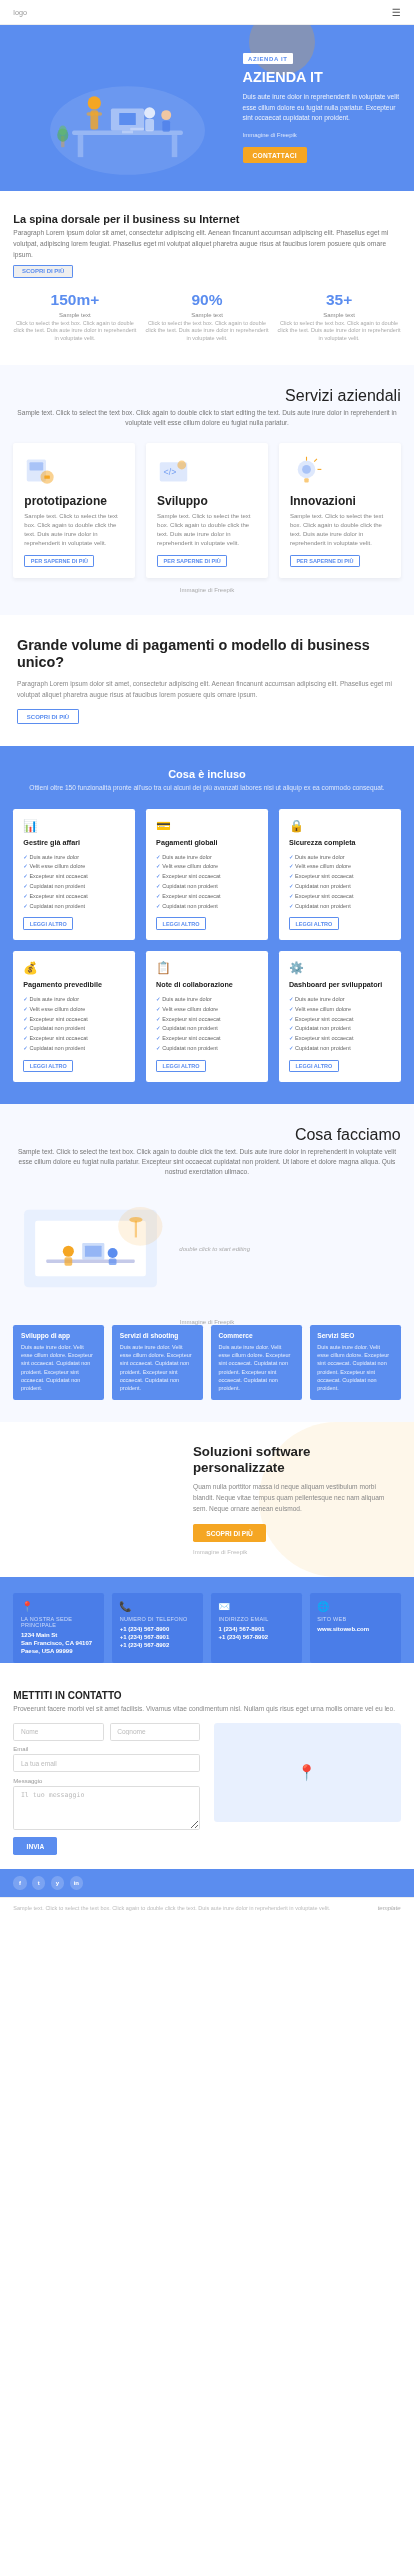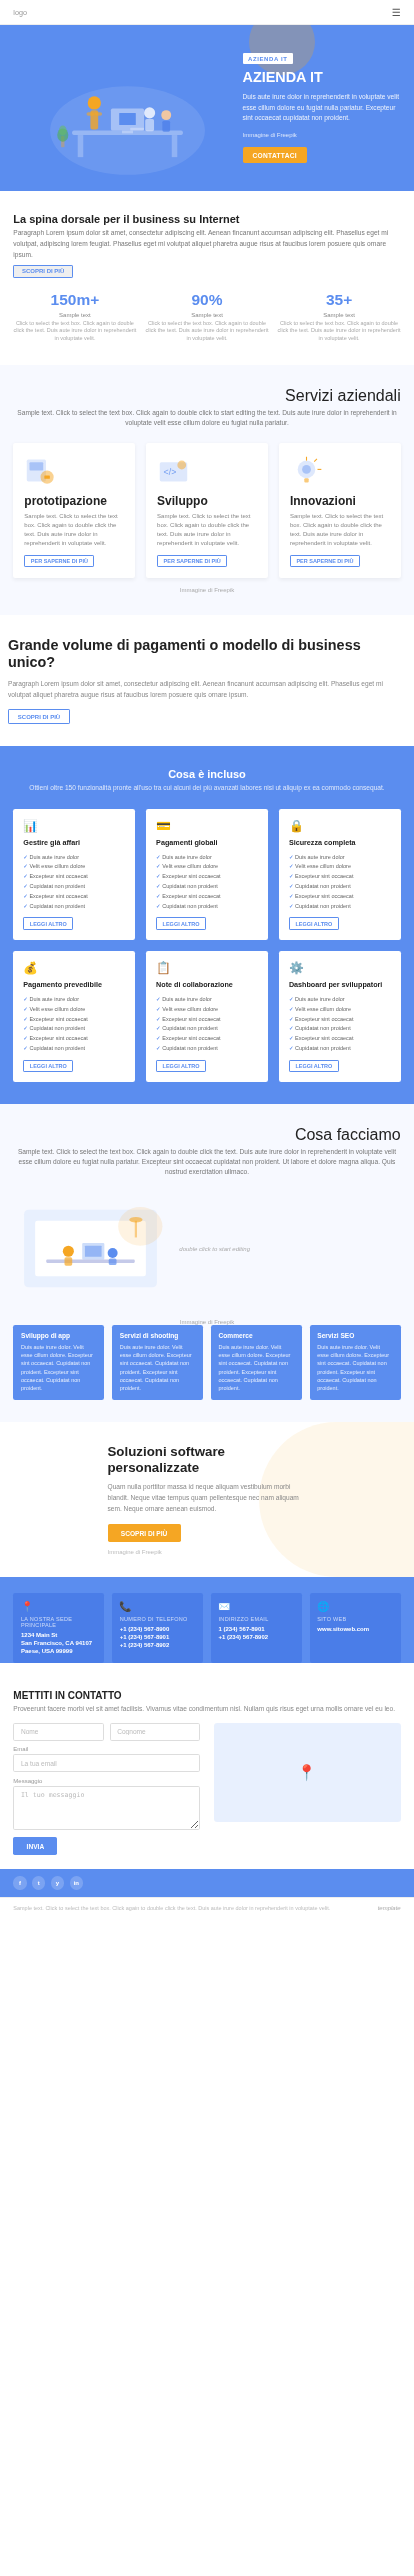--- a/index.html
+++ b/index.html
@@ -60,21 +60,21 @@
     .section-sub { font-size: 6.6px; color: #777; text-align: center; margin-bottom: 15.5px; line-height: 1.5; }
     .services-grid { display: grid; grid-template-columns: repeat(3, 1fr); gap: 11px; margin-bottom: 8.8px; }
     .service-card { background: #fff; border-radius: 2.2px; padding: 11px; box-shadow: 0 1.1px 4.4px rgba(0,0,0,0.06); }
     .service-icon { width: 33px; height: 33px; margin-bottom: 6.6px; }
     .service-title { font-size: 12px; font-weight: 700; color: #222; margin-bottom: 4.4px; }
     .service-text { font-size: 6px; color: #888; line-height: 1.5; margin-bottom: 6.6px; }
     .service-btn { font-size: 5.5px; font-weight: bold; color: #5b8def; border: 0.8px solid #5b8def; padding: 2.2px 5.5px; border-radius: 1.1px; cursor: pointer; background: #fff; text-transform: uppercase; display: inline-block; }
     .immagine-link { text-align: center; font-size: 6px; color: #aaa; margin-top: 4.4px; }
 
     
-    .payment-section { padding: 22px 8px; background: #fff; display: flex; gap: 16.6px; }
+    .payment-section { padding: 22px 17px; background: #fff; display: flex; gap: 16.6px; }
     .payment-left { flex: 1; }
     .payment-title { font-size: 14.4px; font-weight: 800; color: #222; line-height: 1.2; margin-bottom: 7.7px; }
     .payment-text { font-size: 6.6px; color: #888; line-height: 1.6; margin-bottom: 8.8px; }
     .payment-btn { font-size: 6px; font-weight: bold; color: #5b8def; border: 0.8px solid #5b8def; padding: 3.3px 8.8px; border-radius: 1.1px; cursor: pointer; background: #fff; text-transform: uppercase; display: inline-block; }
     .payment-right { flex: 0 0 166px; }
     .brands-grid { display: grid; grid-template-columns: repeat(3, 1fr); gap: 5.5px; align-items: center; }
     .brand-item { font-size: 7.7px; font-weight: 800; color: #222; text-align: center; padding: 3.3px; }
     .brand-item.light { color: #888; }
 
     
@@ -393,21 +393,21 @@
   </div>
       <div class="whatwedo-card">
     <div class="whatwedo-card-title">Servizi SEO</div>
     <div class="whatwedo-card-text">Duis aute irure dolor. Velit esse cillum dolore. Excepteur sint occaecat. Cupidatat non proident. Excepteur sint occaecat. Cupidatat non proident.</div>
   </div>
     </div>
 </section>
 
 <section style="padding: 22px 0; background: #fff; overflow: hidden; position: relative;">
   <div style="position:absolute; right:0; top:0; width:155px; height:100%; background: #f5a62318; border-radius:50% 0 0 50%;"></div>
-  <div style="display: flex; align-items: center; justify-content: center; padding: 0 22px; position: relative; z-index:1;">
+  <div style="display: flex; align-items: center; justify-content: flex-end; padding: 0 22px; position: relative; z-index:1;">
     <div style="max-width: 199px;">
       <h2 class="software-title">Soluzioni software personalizzate</h2>
       <p class="software-text">Quam nulla porttitor massa id neque aliquam vestibulum morbi blandit. Neque vitae tempus quam pellentesque nec nam aliquam sem. Neque ornare aenean euismod.</p>
       <button class="software-btn">SCOPRI DI PIÙ</button>
       <p style="font-size:6px; color:#bbb; margin-top:6.6px;">Immagine di Freepik</p>
     </div>
     <div>
       <svg viewBox="0 0 260 220" xmlns="http://www.w3.org/2000/svg">
 
         <rect x="20" y="20" width="200" height="160" rx="6" fill="#e8f0fe"></rect>

